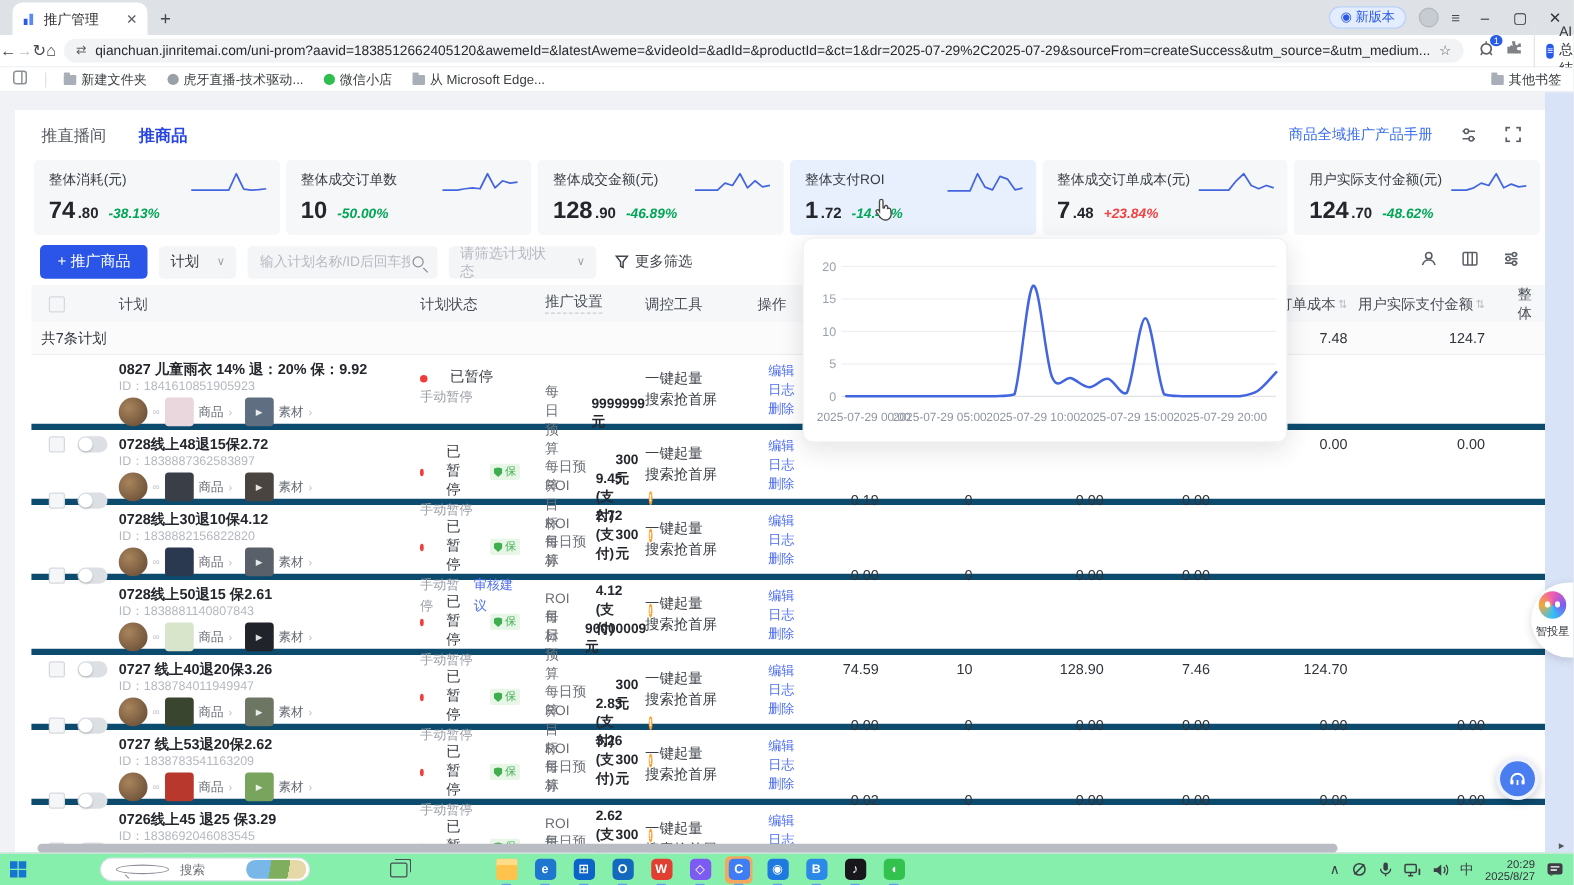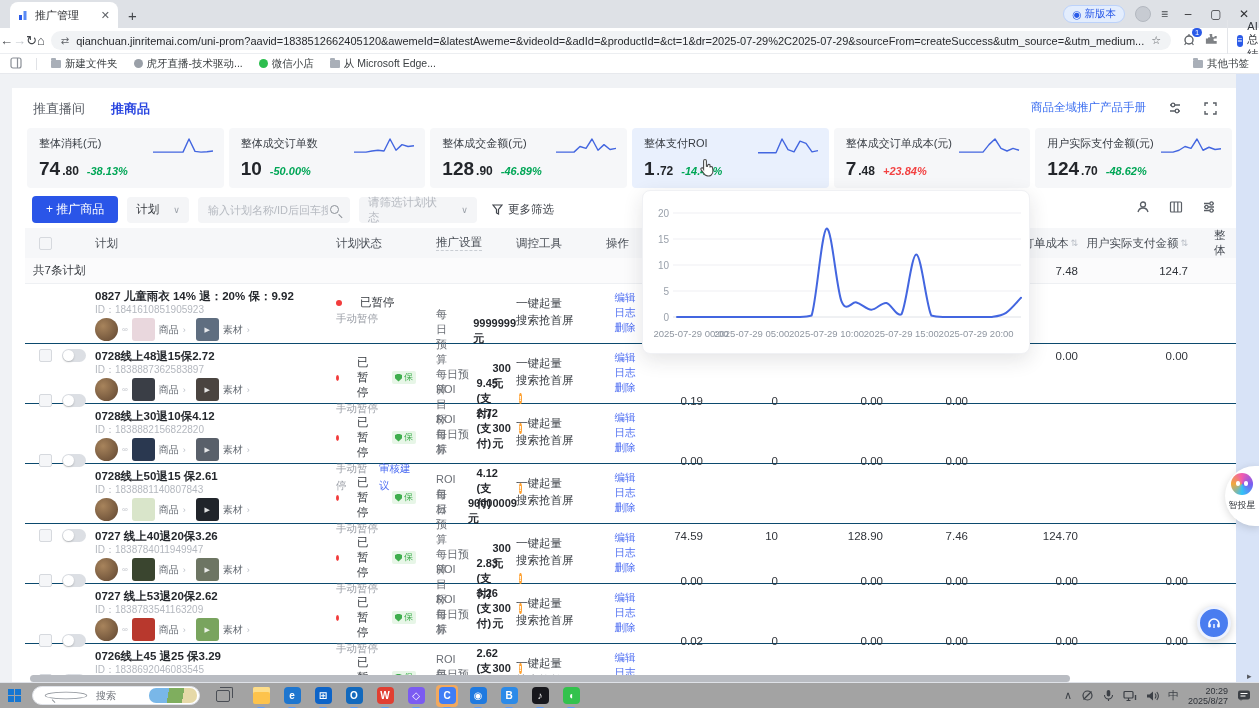--- a/index.html
+++ b/index.html
@@ -75,21 +75,21 @@
   .grid15{display:grid;grid-template-columns:8px 24px 34px 225px 100px 100px 80px 48px 65px 75px 105px 85px 110px 110px 42px;}
   .thead{height:30px;background:#f6f7f9;align-items:center;}
   .th{font-size:11.5px;color:#494e56;display:flex;align-items:center;}
   .th.num{justify-content:flex-end;padding-right:6px;}
   .sorter{font-size:9px;color:#b9bec6;margin-left:2px;}
   .dashed{border-bottom:1px dashed #c9cdd3;line-height:15px;}
   .tsummary{height:26px;background:#fbfbfc;align-items:center;border-bottom:1px solid #eef0f3;}
   .sum-label{grid-column:2/5;font-size:11.5px;color:#33373d;}
   .c{font-size:11.5px;color:#30343a;display:flex;align-items:center;}
   .c.num{justify-content:flex-end;padding-right:6px;}
-  .trow{height:60px;border-bottom:1px solid #0c4a6e;}
+  .trow{height:60px;border-bottom:5px solid #0c4a6e;}
   .cbx{width:13px;height:13px;border:1px solid #d6d9de;background:#f5f6f8;border-radius:2px;margin:auto;}
   .tgl{width:24px;height:13px;background:#dcdfe4;border-radius:7px;position:relative;margin:auto;}
   .tgl:after{content:"";position:absolute;left:1px;top:1px;width:11px;height:11px;background:#fff;border-radius:50%;box-shadow:0 1px 2px rgba(0,0,0,.2);}
   .plan{display:block !important;padding:5px 4px 0;}
   .plan-name{font-size:11.5px;color:#24272c;font-weight:bold;line-height:14px;white-space:nowrap;overflow:hidden;}
   .plan-id{font-size:10px;color:#b4b8bf;line-height:13px;}
   .media{display:flex;align-items:center;gap:4px;margin-top:2px;}
   .ava{width:23px;height:23px;border-radius:50%;background:radial-gradient(circle at 35% 35%,#a8845c,#5f4530);}
   .linkico{font-size:8px;color:#c3c6cc;}
   .thumb{width:23px;height:23px;border-radius:3px;display:flex;align-items:center;justify-content:center;color:rgba(255,255,255,.85);font-size:7px;}
@@ -116,21 +116,21 @@
   .hscroll{position:absolute;left:30px;top:675px;width:1040px;height:7px;background:#b9bcc2;border-radius:4px;z-index:30;}
   .hscroll-arrow{position:absolute;left:1247px;top:671px;font-size:9px;color:#55585e;z-index:30;}
   
   .assistant{position:absolute;right:0;top:466px;width:34px;height:60px;background:#fff;border-radius:30px 0 0 30px;box-shadow:0 2px 8px rgba(0,0,0,.15);z-index:45;text-align:center;padding-top:7px;}
   .assistant .face{width:22px;height:22px;border-radius:50%;margin:0 auto;background:conic-gradient(#f25bb0,#7a5cf0,#31c3f7,#f2a93b,#f25bb0);position:relative;}
   .assistant .face:after{content:"";position:absolute;left:5px;top:8px;width:4px;height:5px;background:#fff;border-radius:2px;box-shadow:8px 0 0 #fff;}
   .assistant .alabel{font-size:9px;color:#33373d;margin-top:4px;}
   .helpbtn{position:absolute;left:1197px;top:606px;width:34px;height:34px;border-radius:50%;background:#4a7df0;border:3px solid rgba(255,255,255,.9);box-shadow:0 2px 8px rgba(0,0,0,.2);z-index:45;display:flex;align-items:center;justify-content:center;}
   .cursor{position:absolute;left:699px;top:158px;z-index:100;}
   
-  .taskbar{position:absolute;left:0;top:682px;width:100%;height:26px;background:#a3a3a3;border-top:1px solid #dfe2e8;display:flex;align-items:center;padding:0 8px;}
+  .taskbar{position:absolute;left:0;top:682px;width:100%;height:26px;background:#86efac;border-top:1px solid #dfe2e8;display:flex;align-items:center;padding:0 8px;gap:48px;}
   .win-logo{width:14px;height:14px;display:grid;grid-template-columns:6px 6px;grid-gap:1px;margin-right:10px;}
   .win-logo i{background:#1576d2;width:6px;height:6px;}
   .tb-searchbox{width:168px;height:19px;background:#fff;border:1px solid #e0e3e9;border-radius:10px;display:flex;align-items:center;padding:0 2px 0 8px;gap:5px;}
   .tb-searchbox span{font-size:10px;color:#6d7178;flex:1;}
   .weatherimg{width:30px;height:15px;border-radius:7px;background:linear-gradient(100deg,#79b7e8 0 40%,#7fae5e 40% 70%,#e6d9a8 70%);}
   .taskview{width:14px;height:12px;border:1.4px solid #4a4e55;border-radius:2px;position:relative;margin:0 0 0 16px;}
   .taskview:after{content:"";position:absolute;left:3px;top:-4px;width:12px;height:10px;border-top:1.4px solid #4a4e55;border-right:1.4px solid #4a4e55;border-radius:0 2px 0 0;}
   .apps{display:flex;align-items:center;gap:9px;margin-left:20px;}
   .app{width:22px;height:22px;display:flex;align-items:center;justify-content:center;position:relative;border-radius:4px;}
   .app.hl{background:#f2a95e;}

